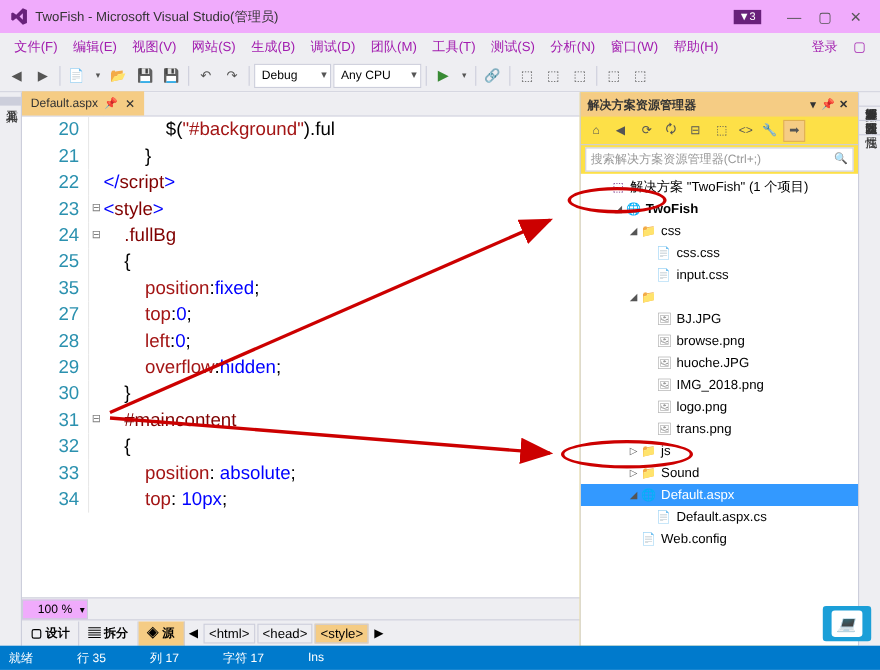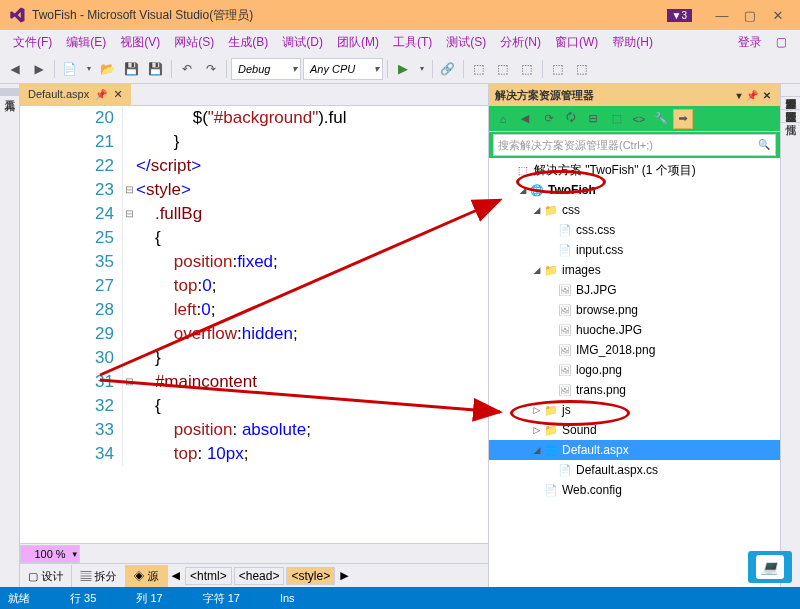--- a/index.html
+++ b/index.html
@@ -1,79 +1,79 @@
 <!DOCTYPE html>
 <html><head>
 <meta charset="utf-8">
 <style>
 * { margin: 0; padding: 0; box-sizing: border-box; font-family: "Microsoft YaHei", Tahoma, sans-serif; }
 body { width: 800px; height: 609px; background: #eeeef2; overflow: hidden; position: relative; font-size: 12px; }
 
 
-.titlebar { height: 30px; background: #fdba74; display: flex; align-items: center; padding: 0 8px; color: #555; }
+.titlebar { height: 30px; background: #f0abfc; display: flex; align-items: center; padding: 0 8px; color: #555; }
 .titlebar .logo { width: 18px; height: 18px; margin-right: 6px; display: flex; align-items: center; justify-content: center; }
 .titlebar .logo svg { width: 18px; height: 18px; }
 .titlebar .title { flex: 0 0 auto; font-size: 12px; color: #333; }
 .titlebar .spacer { flex: 1; }
 .titlebar .notif { background: #68217a; color: #fff; padding: 1px 5px; font-size: 10px; margin-right: 6px; }
 .titlebar .quicklaunch { width: 130px; height: 20px; background: #fff; border: 1px solid #cccedb; padding: 0 4px; font-size: 11px; color: #999; line-height: 18px; }
 .titlebar .winbtns { display: flex; margin-left: 10px; }
 .titlebar .winbtn { width: 28px; height: 20px; display: flex; align-items: center; justify-content: center; color: #555; font-size: 13px; }
 
 
 .menubar { height: 24px; display: flex; align-items: center; padding: 0 6px; color: #a21caf; font-size: 12px; }
 .menubar .item { padding: 0 7px; height: 22px; line-height: 22px; }
 
 
 .toolbar { height: 30px; display: flex; align-items: center; padding: 0 4px; gap: 2px; border-bottom: 1px solid #cccedb; }
 .toolbar .tbtn { width: 22px; height: 22px; display: flex; align-items: center; justify-content: center; color: #555; font-size: 12px; border-radius: 2px; }
 .toolbar .tbtn.arrow { width: 12px; font-size: 8px; }
 .toolbar .sep { width: 1px; height: 18px; background: #cccedb; margin: 0 2px; }
-.toolbar .combo { height: 22px; background: #fff; border: 1px solid #cccedb; padding: 0 16px 0 6px; line-height: 20px; font-size: 11px; position: relative; font-style: italic; }
+.toolbar .combo { height: 22px; background: #fff; border: 1px solid #cccedb; padding: 0 16px 0 6px; line-height: 20px; font-size: 11px; position: relative; }
 .toolbar .combo::after { content: "▾"; position: absolute; right: 3px; top: 0; font-size: 10px; color: #555; }
 .toolbar .start { color: #388a34; font-size: 13px; }
 
 
 .main { position: absolute; top: 84px; left: 0; right: 0; bottom: 22px; display: flex; }
 
 
 .lefttab { width: 20px; background: #eeeef2; border-right: 1px solid #cccedb; display: flex; flex-direction: column; align-items: center; padding-top: 4px; }
 .lefttab .vtext { writing-mode: vertical-rl; font-size: 11px; color: #333; padding: 4px 2px; background: #cccedb; }
 
 
 .editorcol { flex: 1; display: flex; flex-direction: column; background: #fff; }
 .tabstrip { height: 22px; background: #eeeef2; display: flex; align-items: flex-end; border-bottom: 1px solid #cccedb; }
 .tabstrip .tab { height: 22px; background: #f5cc84; display: flex; align-items: center; padding: 0 8px; font-size: 11px; color: #333; }
 .tabstrip .tab .pin { margin-left: 6px; font-size: 10px; }
 .tabstrip .tab .close { margin-left: 6px; font-size: 11px; }
 
-.editor { flex: 1; display: flex; font-family: Consolas, "Courier New", monospace; font-size: 17px; line-height: 24px; overflow: hidden; position: relative; margin-left: 42px; }
+.editor { flex: 1; display: flex; font-family: Consolas, "Courier New", monospace; font-size: 17px; line-height: 24px; overflow: hidden; position: relative; }
 .gutter { width: 60px; text-align: right; padding-right: 8px; color: #2b91af; background: #fff; }
 .gutter .ln { height: 24px; }
 .fold { width: 14px; background: #fff; }
 .fold .fm { height: 24px; display: flex; align-items: center; justify-content: center; font-size: 10px; color: #808080; border-left: 1px solid #e8e8e8; }
 .code { flex: 1; background: #fff; white-space: pre; }
 .code .cl { height: 24px; }
 .c-maroon { color: #800000; }
 .c-blue { color: #0000ff; }
 .c-red { color: #a31515; }
 .c-black { color: #000; }
 
 .editorfoot { height: 20px; border-top: 1px solid #cccedb; display: flex; align-items: center; font-size: 11px; background: #eeeef2; }
 .editorfoot .zoom { width: 60px; border: 1px solid #cccedb; text-align: center; height: 18px; line-height: 16px; background: #f0abfc; position: relative; }
 .editorfoot .zoom::after { content: "▾"; position: absolute; right: 2px; font-size: 9px; }
 .viewswitch { height: 24px; display: flex; align-items: center; border-top: 1px solid #cccedb; background: #eeeef2; }
-.viewswitch .vbtn { padding: 0 8px; height: 22px; line-height: 22px; border-right: 1px solid #cccedb; font-size: 11px; }
+.viewswitch .vbtn { padding: 0 8px; height: 22px; line-height: 22px; border-right: 1px solid #cccedb; font-size: 11px; font-weight: bold; }
 .viewswitch .vbtn.active { background: #f5cc84; }
 .viewswitch .nav { padding: 0 4px; font-size: 11px; }
 .viewswitch .crumb { border: 1px solid #cccedb; padding: 0 4px; margin: 0 1px; height: 18px; line-height: 16px; }
 .viewswitch .crumb.active { background: #f5cc84; }
 
 
-.solution { width: 292px; border-left: 1px solid #cccedb; display: flex; flex-direction: column; background: #22c55e; position: relative; }
+.solution { width: 253px; border-left: 1px solid #cccedb; display: flex; flex-direction: column; background: #fde047; position: relative; }
 .solution .panelhead { height: 22px; background: #f5cc84; display: flex; align-items: center; padding: 0 6px; font-size: 11px; font-weight: bold; color: #333; }
 .solution .panelhead .spacer { flex: 1; }
 .solution .panelhead .pbtn { width: 14px; text-align: center; font-size: 10px; }
 .solution .paneltb { height: 26px; display: flex; align-items: center; padding: 0 4px; gap: 2px; border-bottom: 1px solid #cccedb; }
 .solution .paneltb .tbtn { width: 20px; height: 20px; display: flex; align-items: center; justify-content: center; font-size: 11px; color: #555; }
 .solution .paneltb .tbtn.active { background: #f5cc84; border: 1px solid #e0b050; }
 .solution .search { height: 22px; border: 1px solid #cccedb; margin: 2px 4px; padding: 0 4px; font-size: 11px; color: #999; line-height: 20px; background: #fff; position: relative; }
 .solution .search::after { content: "🔍"; position: absolute; right: 4px; font-size: 10px; }
 .tree { flex: 1; background: #fff; padding: 2px 0; font-size: 12px; overflow: hidden; }
 .tree .node { height: 20px; display: flex; align-items: center; padding-left: 4px; }
@@ -289,21 +289,20 @@
           <span class="label">css.css</span>
         </div>
       <div class="node d4">
           <span class="exp"></span>
           <span class="icon fic-file">📄</span>
           <span class="label">input.css</span>
         </div>
       <div class="node d3">
           <span class="exp open"></span>
           <span class="icon fic-folder">📁</span>
-          <span class="label">images</span>
         </div>
       <div class="node d4">
           <span class="exp"></span>
           <span class="icon fic-file">🖼</span>
           <span class="label">BJ.JPG</span>
         </div>
       <div class="node d4">
           <span class="exp"></span>
           <span class="icon fic-file">🖼</span>
           <span class="label">browse.png</span>

